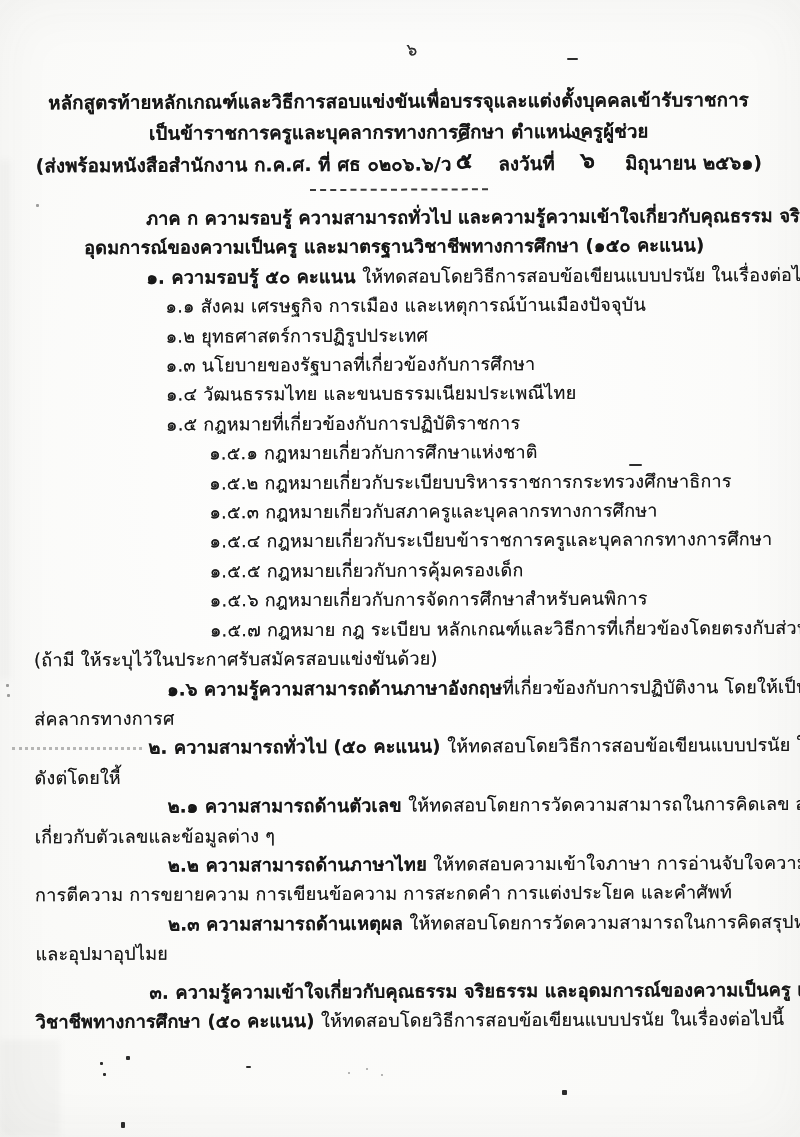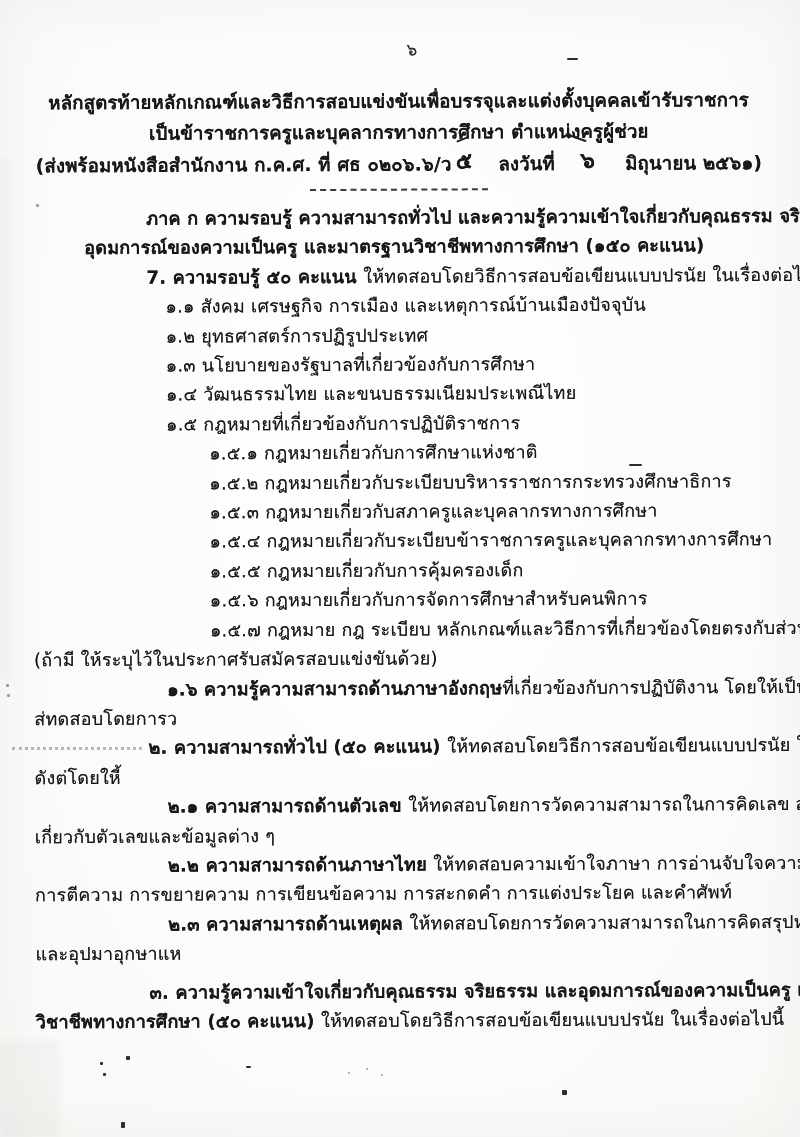--- a/index.html
+++ b/index.html
@@ -78,44 +78,44 @@
     <div class="header">
       <div class="h-line">หลักสูตรท้ายหลักเกณฑ์และวิธีการสอบแข่งขันเพื่อบรรจุและแต่งตั้งบุคคลเข้ารับราชการ</div>
       <div class="h-line">เป็นข้าราชการครูและบุคลากรทางการศึกษา ตำแหน่งครูผู้ช่วย</div>
       <div class="h-line h3wrap"><span>(ส่งพร้อมหนังสือสำนักงาน ก.ค.ศ. ที่ ศธ ๐๒๐๖.๖/ว</span><span class="hand hand5"><i class="stroke"></i><span>๕</span></span><span>ลงวันที่</span><span class="hand hand6"><i class="stroke"></i><span>๖</span></span><span>มิถุนายน ๒๕๖๑)</span></div>
       <div class="sep"></div>
     </div>
 
     <div class="content">
         <div class="line i1"><span class="b">ภาค ก ความรอบรู้ ความสามารถทั่วไป และความรู้ความเข้าใจเกี่ยวกับคุณธรรม จริยธรรมและ</span></div>
         <div class="line ip"><span class="b">อุดมการณ์ของความเป็นครู และมาตรฐานวิชาชีพทางการศึกษา (๑๕๐ คะแนน)</span></div>
-        <div class="line i1"><span class="b">7. ความรอบรู้ ๕๐ คะแนน </span><span>ให้ทดสอบโดยวิธีการสอบข้อเขียนแบบปรนัย ในเรื่องต่อไปนี้</span></div>
+        <div class="line i1"><span class="b">๑. ความรอบรู้ ๕๐ คะแนน </span><span>ให้ทดสอบโดยวิธีการสอบข้อเขียนแบบปรนัย ในเรื่องต่อไปนี้</span></div>
         <div class="line i2"><span>๑.๑ สังคม เศรษฐกิจ การเมือง และเหตุการณ์บ้านเมืองปัจจุบัน</span></div>
         <div class="line i2"><span>๑.๒ ยุทธศาสตร์การปฏิรูปประเทศ</span></div>
         <div class="line i2"><span>๑.๓ นโยบายของรัฐบาลที่เกี่ยวข้องกับการศึกษา</span></div>
         <div class="line i2"><span>๑.๔ วัฒนธรรมไทย และขนบธรรมเนียมประเพณีไทย</span></div>
         <div class="line i2"><span>๑.๕ กฎหมายที่เกี่ยวข้องกับการปฏิบัติราชการ</span></div>
         <div class="line i3"><span>๑.๕.๑ กฎหมายเกี่ยวกับการศึกษาแห่งชาติ</span></div>
         <div class="line i3"><span>๑.๕.๒ กฎหมายเกี่ยวกับระเบียบบริหารราชการกระทรวงศึกษาธิการ</span></div>
         <div class="line i3"><span>๑.๕.๓ กฎหมายเกี่ยวกับสภาครูและบุคลากรทางการศึกษา</span></div>
         <div class="line i3"><span>๑.๕.๔ กฎหมายเกี่ยวกับระเบียบข้าราชการครูและบุคลากรทางการศึกษา</span></div>
         <div class="line i3"><span>๑.๕.๕ กฎหมายเกี่ยวกับการคุ้มครองเด็ก</span></div>
         <div class="line i3"><span>๑.๕.๖ กฎหมายเกี่ยวกับการจัดการศึกษาสำหรับคนพิการ</span></div>
         <div class="line i3"><span>๑.๕.๗ กฎหมาย กฎ ระเบียบ หลักเกณฑ์และวิธีการที่เกี่ยวข้องโดยตรงกับส่วนราชการ</span></div>
         <div class="line i0"><span>(ถ้ามี ให้ระบุไว้ในประกาศรับสมัครสอบแข่งขันด้วย)</span></div>
         <div class="line i2"><span class="b">๑.๖ ความรู้ความสามารถด้านภาษาอังกฤษ</span><span>ที่เกี่ยวข้องกับการปฏิบัติงาน โดยให้เป็นไปตามที่</span></div>
-        <div class="line i0"><span>ส่ทดสอบโดยการว</span></div>
+        <div class="line i0"><span>ส่คลากรทางการศ</span></div>
         <div class="line i1"><span class="b">๒. ความสามารถทั่วไป (๕๐ คะแนน) </span><span>ให้ทดสอบโดยวิธีการสอบข้อเขียนแบบปรนัย ในเรื่อง</span></div>
         <div class="line i0"><span>ดังต่โดยใหี้</span></div>
         <div class="line i2"><span class="b">๒.๑ ความสามารถด้านตัวเลข </span><span>ให้ทดสอบโดยการวัดความสามารถในการคิดเลข สรุปเหตุผล</span></div>
         <div class="line i0"><span>เกี่ยวกับตัวเลขและข้อมูลต่าง ๆ</span></div>
         <div class="line i2"><span class="b">๒.๒ ความสามารถด้านภาษาไทย </span><span>ให้ทดสอบความเข้าใจภาษา การอ่านจับใจความ การสรุปความ</span></div>
         <div class="line i0"><span>การตีความ การขยายความ การเขียนข้อความ การสะกดคำ การแต่งประโยค และคำศัพท์</span></div>
         <div class="line i2"><span class="b">๒.๓ ความสามารถด้านเหตุผล </span><span>ให้ทดสอบโดยการวัดความสามารถในการคิดสรุปหาเหตุผล</span></div>
-        <div class="line i0"><span>และอุปมาอุกษาแห</span></div>
+        <div class="line i0"><span>และอุปมาอุปไมย</span></div>
         <div class="line i1 gap"><span class="b">๓. ความรู้ความเข้าใจเกี่ยวกับคุณธรรม จริยธรรม และอุดมการณ์ของความเป็นครู และมาตรฐาน</span></div>
         <div class="line i0"><span class="b">วิชาชีพทางการศึกษา (๕๐ คะแนน) </span><span>ให้ทดสอบโดยวิธีการสอบข้อเขียนแบบปรนัย ในเรื่องต่อไปนี้</span></div>
       </div>
   </div>
 
   <div class="speck" style="left:567px;top:58px;width:11px;height:2px;"></div>
   <div class="speck" style="left:629px;top:464px;width:13px;height:2px;"></div>
   <div class="speck faint" style="left:6px;top:684px;width:3px;height:3px;"></div>
   <div class="speck faint" style="left:7px;top:694px;width:3px;height:3px;"></div>
   <div class="dotrow"></div>

